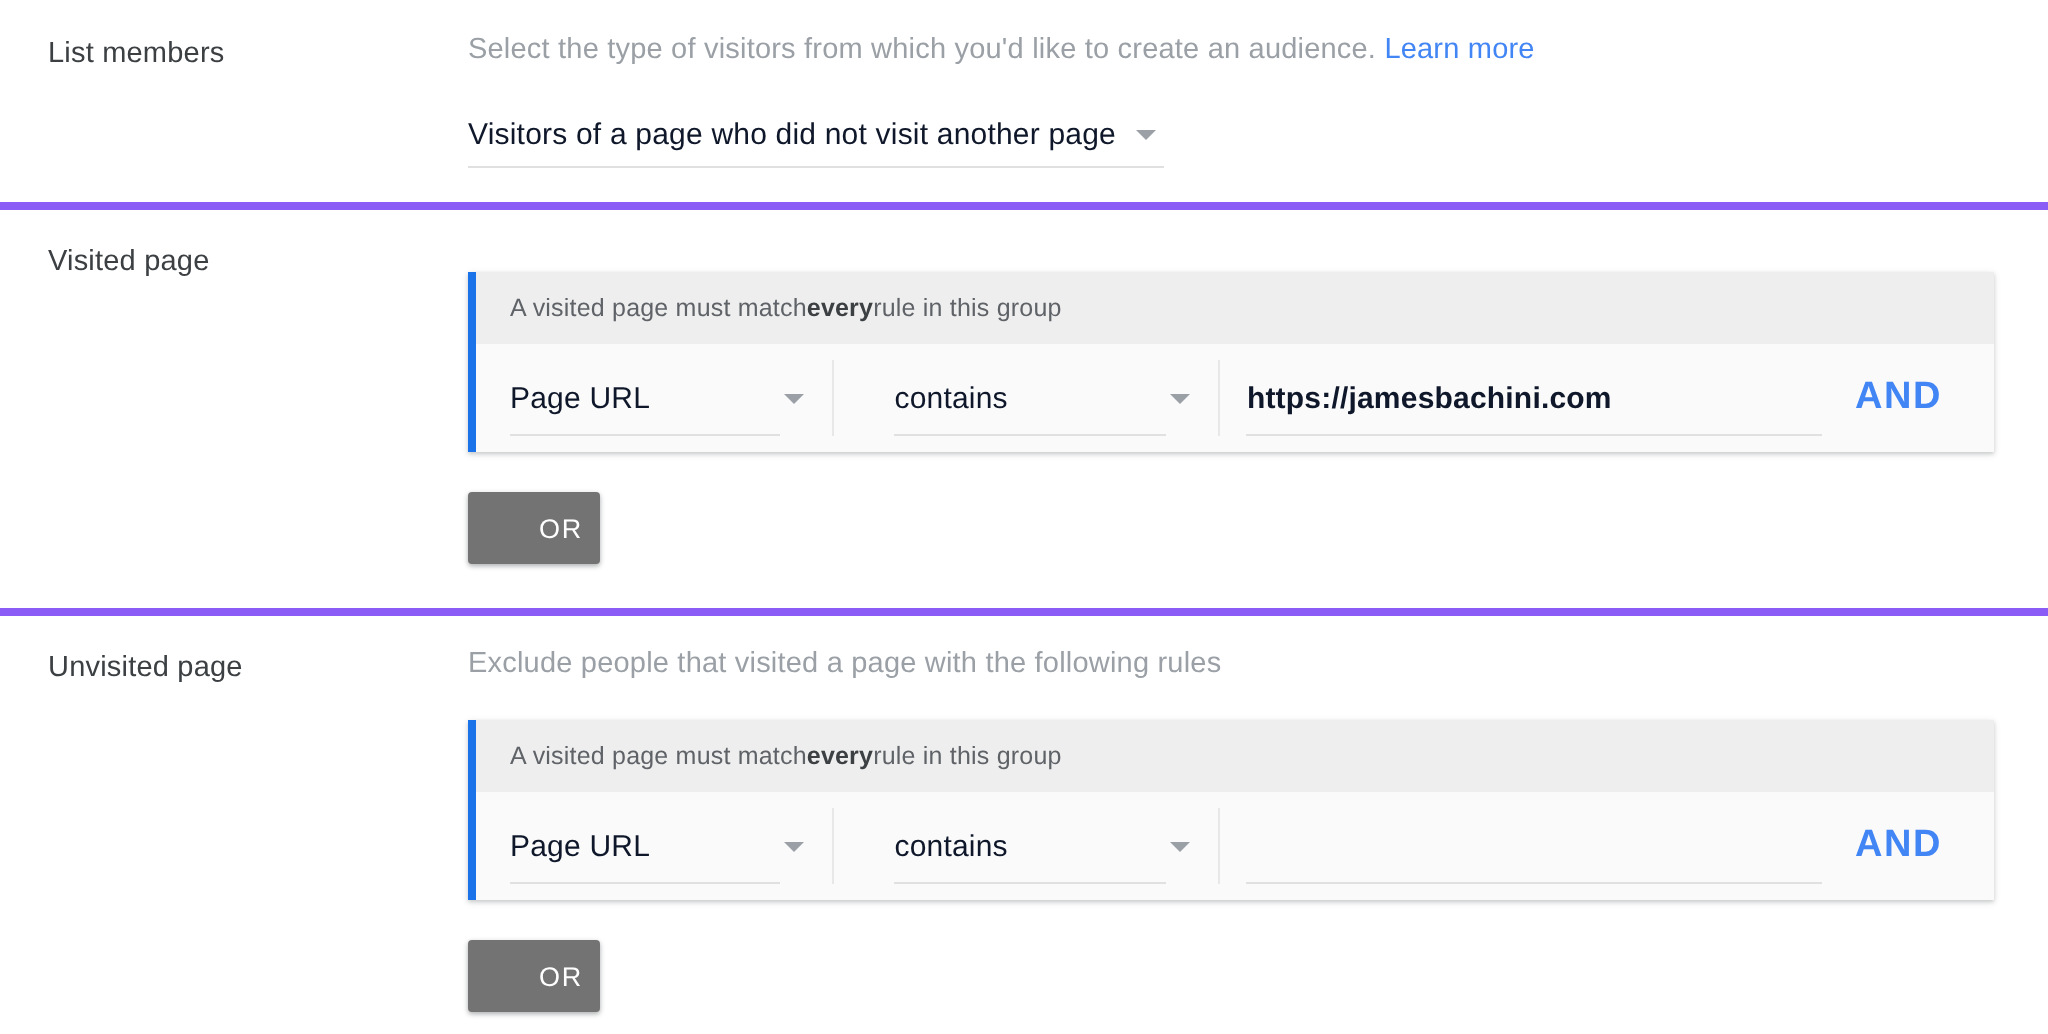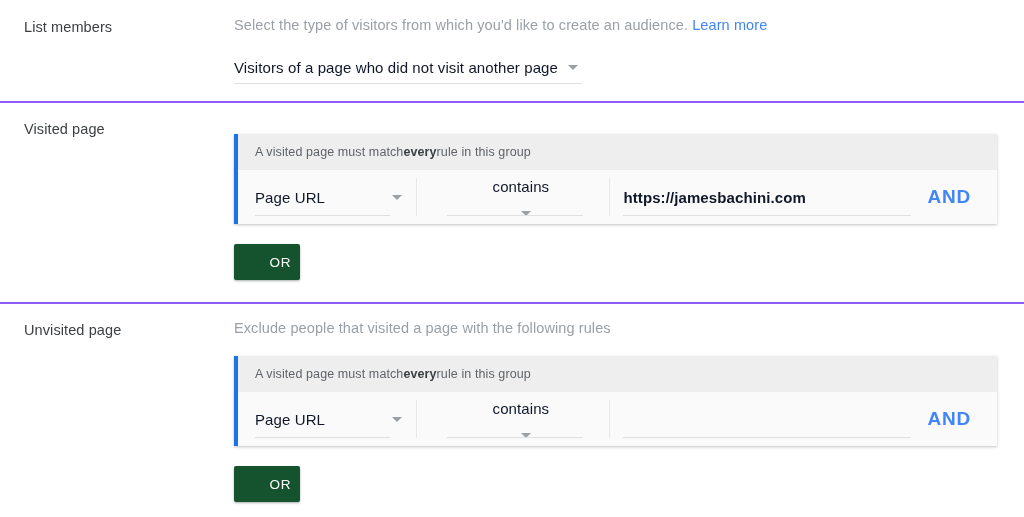--- a/index.html
+++ b/index.html
@@ -23,21 +23,21 @@
     background: #fff;
   }
 
   
   .section {
     display: flex;
     align-items: flex-start;
     box-sizing: border-box;
     padding-left: 24px;
     padding-right: 28px;
-    border-bottom: 2px solid #8b5cf6;
+    border-bottom: 4px solid #8b5cf6;
   }
   .section.last { border-bottom: none; }
 
   .section-label {
     width: 210px;
     flex: 0 0 210px;
     font-size: 14.5px;
     color: #3c4043;
     line-height: 20px;
     padding-top: 2px;
@@ -136,21 +136,21 @@
     overflow: hidden;
   }
   .rule-field .underline {
     position: absolute;
     left: 0; right: 12px;
     bottom: 0;
     border-bottom: 1px solid #e0e0e0;
   }
 
   .field-dim   { width: 160px; }
-  .field-match { width: 160px; margin-left: 30px; flex-direction: column; }
+  .field-match { width: 160px; margin-left: 30px; }
   .field-value { width: 300px; margin-left: 14px; flex: 0 0 300px; font-weight: bold; }
 
   .field-dim .fld-text, .field-match .fld-text { flex: 1 1 auto; }
 
   .vsep {
     width: 1px;
     height: 38px;
     background: #e8e8e8;
     margin-left: 14px;
   }
@@ -174,21 +174,21 @@
   }
 
   
   .or-btn {
     margin-top: 20px;
     display: inline-flex;
     align-items: center;
     justify-content: center;
     width: 66px;
     height: 36px;
-    background: #14532d;
+    background: #737373;
     color: #ffffff;
     font-size: 13.5px;
     font-weight: 500;
     letter-spacing: .9px;
     border: none;
     border-radius: 2px;
     box-shadow: 0 1px 2px rgba(60,64,67,.30), 0 1px 3px rgba(60,64,67,.15);
     cursor: pointer;
     font-family: "Liberation Sans", sans-serif;
     padding-left: 33px;

